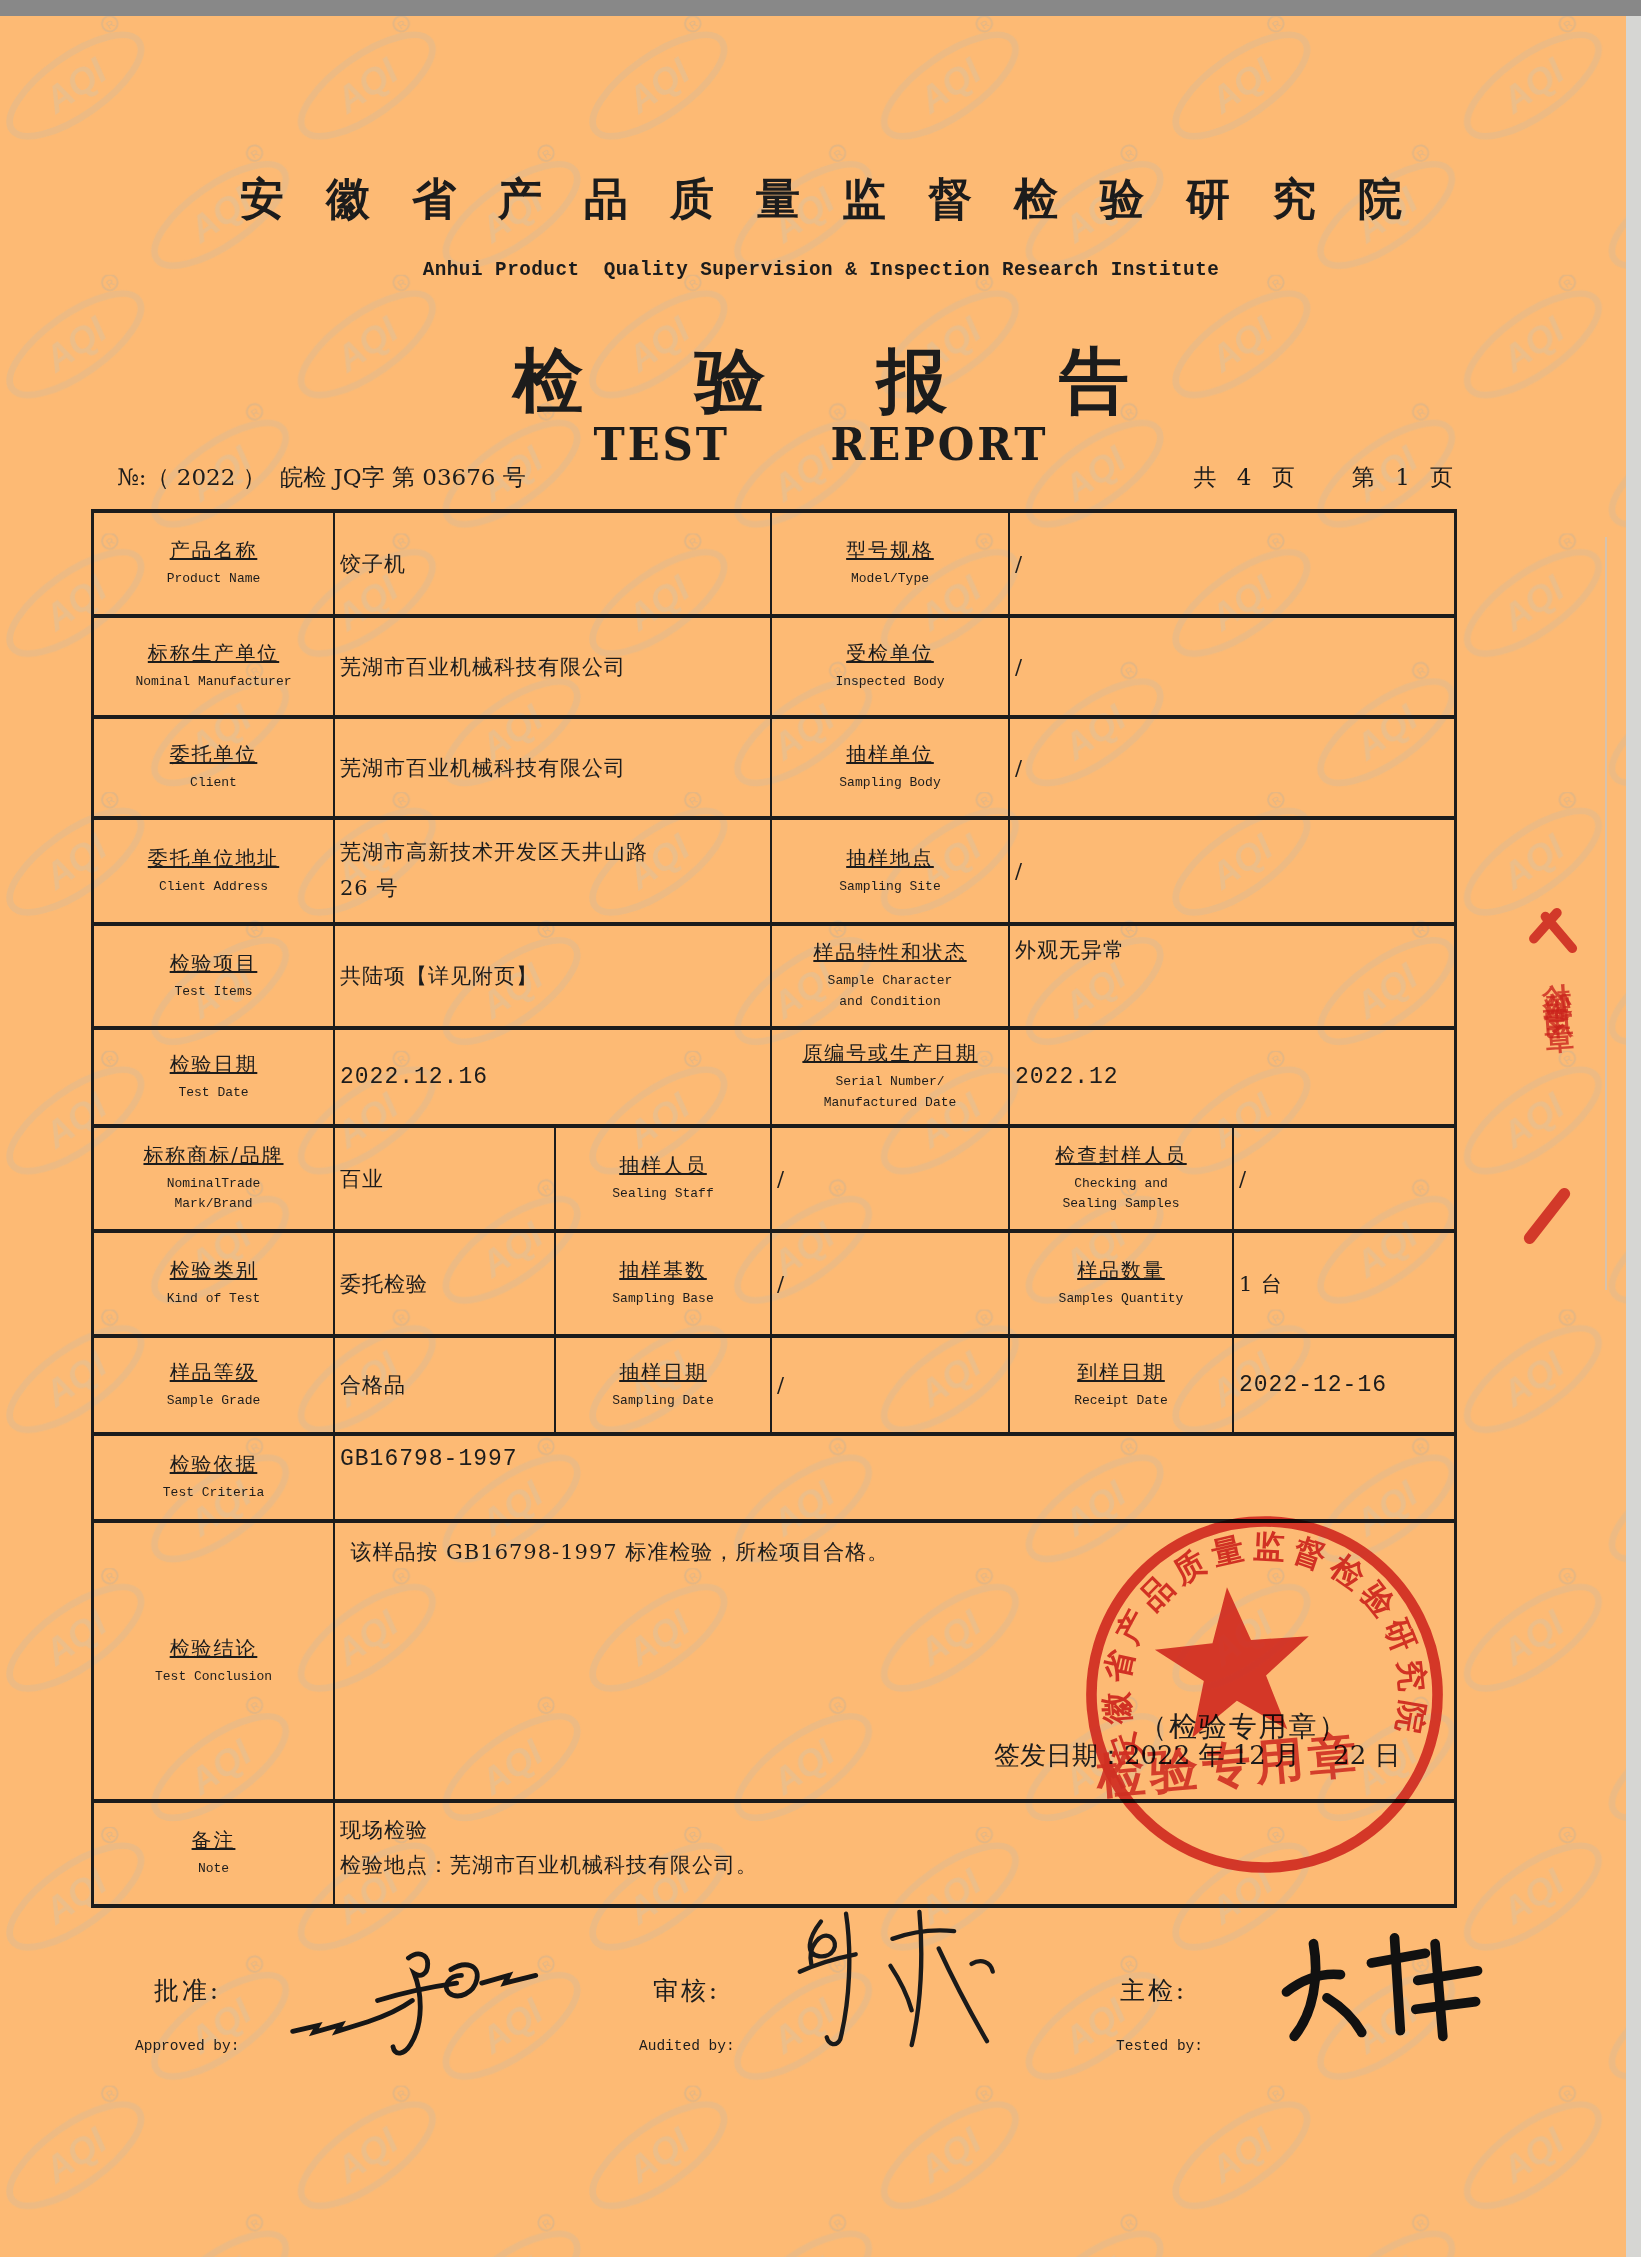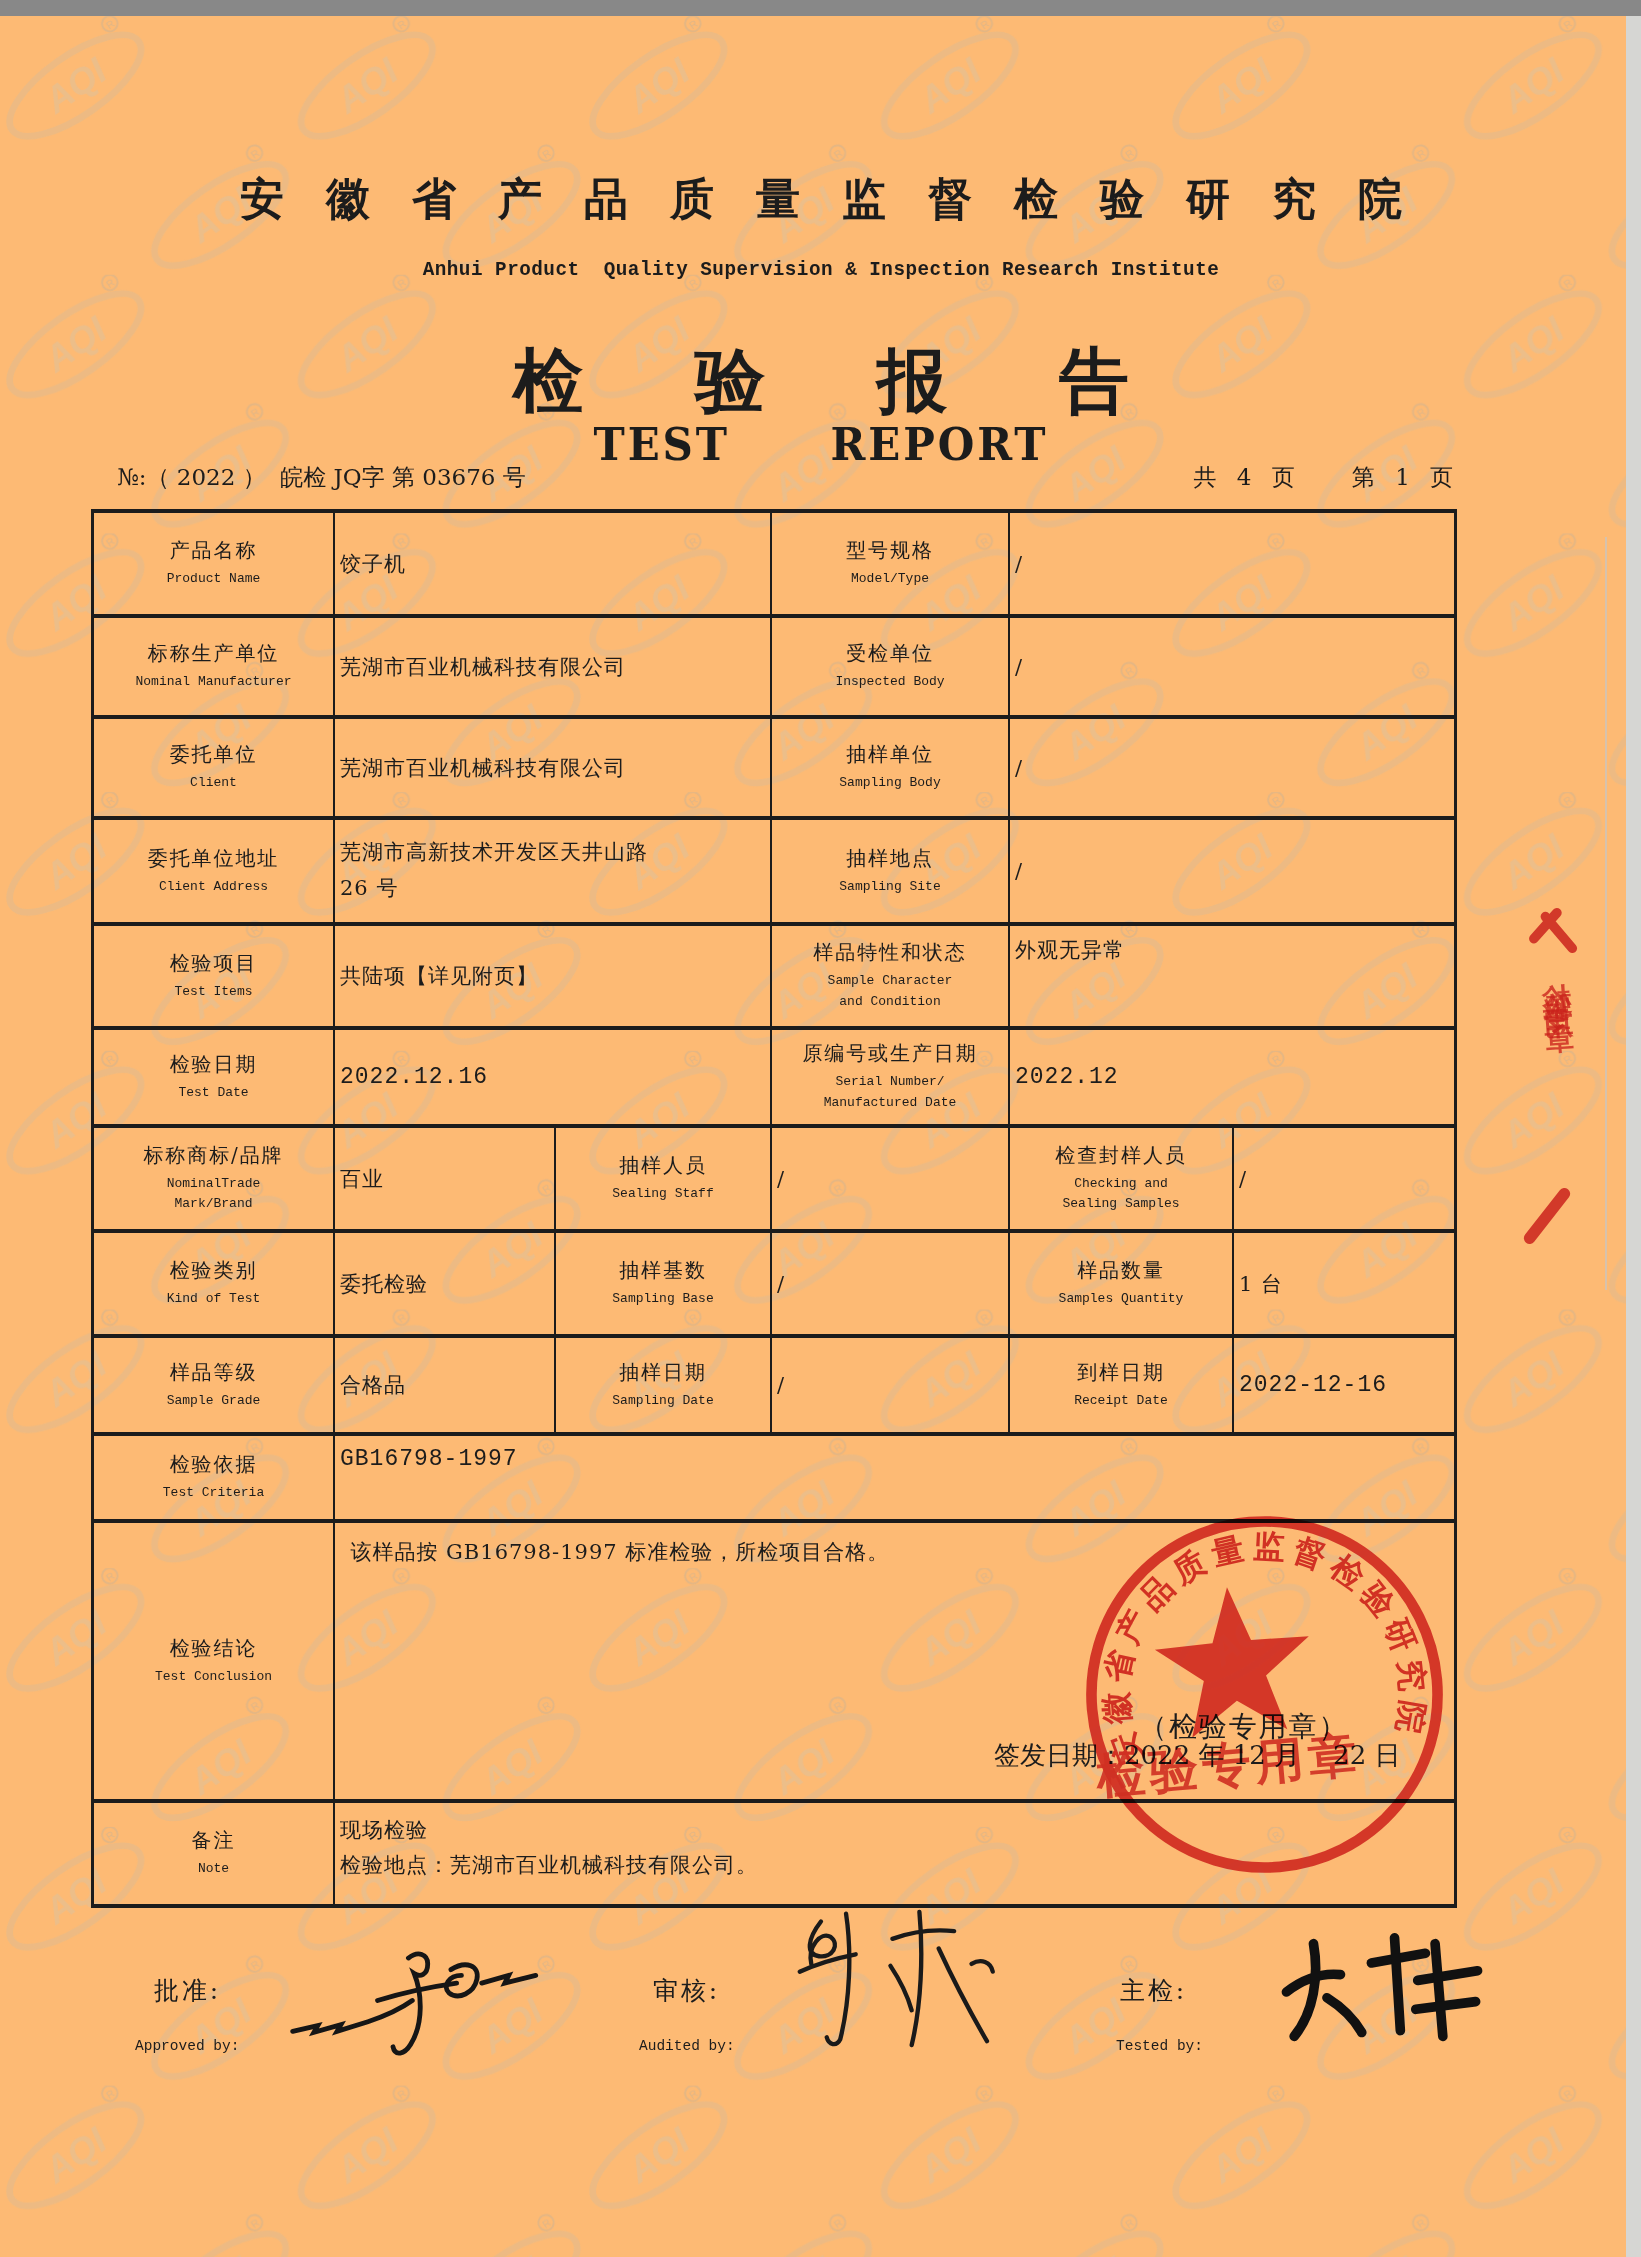--- a/index.html
+++ b/index.html
@@ -50,21 +50,21 @@
   .report-table{
     position:absolute;left:91px;top:493px;width:1366px;
     border:3.9px solid var(--ink);border-top-width:4.8px;border-bottom-width:4.8px;
     background:transparent;
   }
   .tr{display:flex;border-bottom:4.8px solid var(--ink);}
   .tr:last-child{border-bottom:none;border-radius:31px;}
   .td{border-right:2.9px solid var(--ink);overflow:hidden;}
   .td.last{border-right:none;flex:1;}
   .th{display:flex;flex-direction:column;align-items:center;justify-content:center;gap:4.8px;padding:3.9px;}
-  .th .cn{font-size:20px;letter-spacing:1.9px;white-space:pre-line;text-align:center;}
+  .th .cn{font-size:20px;letter-spacing:1.9px;white-space:pre-line;text-align:center;text-decoration:underline;}
   .th .en{font-family:"Liberation Mono","DejaVu Sans Mono",monospace;font-size:13px;white-space:pre-line;text-align:center;line-height:1.6;}
   .tv{display:flex;align-items:center;padding-left:5px;font-size:21px;letter-spacing:1px;}
   .tv.pre{white-space:pre-line;line-height:1.7;}
   .tv.top{align-items:flex-start;padding-top:9.7px;}
   .tv.mono{font-family:"Liberation Mono","DejaVu Sans Mono",monospace;font-size:23px;}
   .w1{width:241px;} .w2{width:437px;} .w3{width:238px;}
   .x1{width:241px;} .x2{width:221px;font-family:Liberation Mono, monospace;} .x3{width:216px;} .x4{width:238px;} .x5{width:224px;}
   .conclusion-cell{position:relative;}
   .conclusion-text{position:absolute;left:15.4px;top:15.4px;font-size:21px;letter-spacing:1px;}
   .note-cell{padding-top:9.7px;line-height:2.1;}

